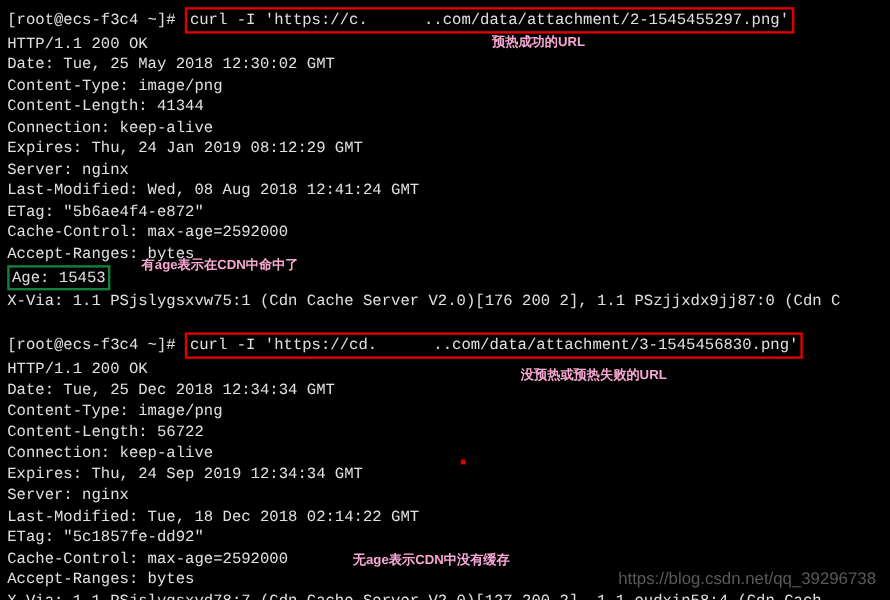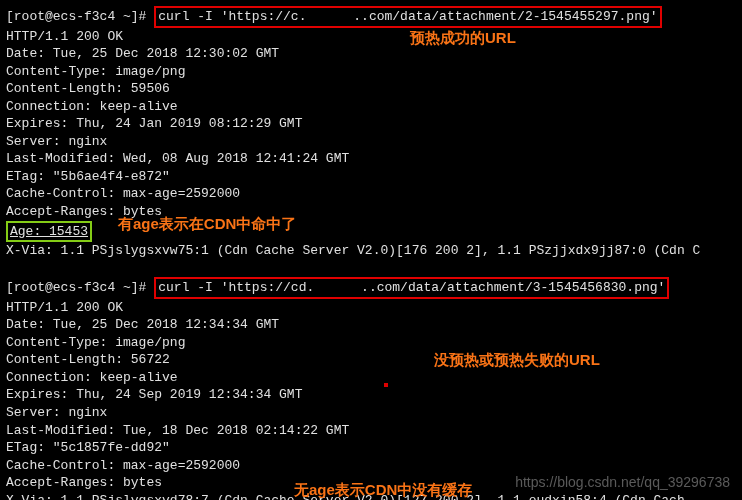--- a/index.html
+++ b/index.html
@@ -16,29 +16,28 @@
       position: relative;
     }
     .line { white-space: pre; }
     .cmd-box {
       display: inline-block;
       border: 2px solid #e00000;
       padding: 0 2px;
     }
     .age-box {
       display: inline-block;
-      border: 2px solid #84cc16;
+      border: 2px solid #15803d;
       padding: 0 2px;
-      text-decoration: underline;
     }
     .anno {
       position: absolute;
-      color: #f97316;
+      color: #f9a8d4;
       font-family: "Microsoft YaHei", SimHei, sans-serif;
-      font-size: 15px;
+      font-size: 11px;
       font-weight: 600;
     }
     .watermark {
       position: absolute;
       bottom: 8px;
       right: 12px;
       color: #5a5a5a;
       font-size: 14px;
       font-family: sans-serif;
     }
@@ -49,23 +48,23 @@
       background: #d00;
       left: 384px;
       top: 383px;
     }
   </style>
 </head>
 <body>
 
 <div class="line"><span>[root@ecs-f3c4 ~]#</span> <span class="cmd-box">curl -I 'https://c.      ..com/data/attachment/2-1545455297.png'</span></div>
 <div class="line">HTTP/1.1 200 OK</div>
-<div class="line">Date: Tue, 25 Dec 2018 12:30:02 GMT</div>
+<div class="line">Date: Tue, 25 May 2018 12:30:02 GMT</div>
 <div class="line">Content-Type: image/png</div>
-<div class="line">Content-Length: 59506</div>
+<div class="line">Content-Length: 41344</div>
 <div class="line">Connection: keep-alive</div>
 <div class="line">Expires: Thu, 24 Jan 2019 08:12:29 GMT</div>
 <div class="line">Server: nginx</div>
 <div class="line">Last-Modified: Wed, 08 Aug 2018 12:41:24 GMT</div>
 <div class="line">ETag: "5b6ae4f4-e872"</div>
 <div class="line">Cache-Control: max-age=2592000</div>
 <div class="line">Accept-Ranges: bytes</div>
 <div class="line"><span class="age-box">Age: 15453</span></div>
 <div class="line">X-Via: 1.1 PSjslygsxvw75:1 (Cdn Cache Server V2.0)[176 200 2], 1.1 PSzjjxdx9jj87:0 (Cdn C</div>
 <div class="line">&nbsp;</div>
@@ -79,18 +78,18 @@
 <div class="line">Expires: Thu, 24 Sep 2019 12:34:34 GMT</div>
 <div class="line">Server: nginx</div>
 <div class="line">Last-Modified: Tue, 18 Dec 2018 02:14:22 GMT</div>
 <div class="line">ETag: "5c1857fe-dd92"</div>
 <div class="line">Cache-Control: max-age=2592000</div>
 <div class="line">Accept-Ranges: bytes</div>
 <div class="line">X-Via: 1.1 PSjslygsxvd78:7 (Cdn Cache Server V2.0)[127 200 2], 1.1 oudxin58:4 (Cdn Cach</div>
 
 <div class="anno" style="left:410px; top:28px;">预热成功的URL</div>
 <div class="anno" style="left:118px; top:214px;">有age表示在CDN中命中了</div>
-<div class="anno" style="left:434px; top:306px;margin-top:44px;">没预热或预热失败的URL</div>
-<div class="anno" style="left:294px; top:460px;margin-top:20px;">无age表示CDN中没有缓存</div>
+<div class="anno" style="left:434px; top:306px;">没预热或预热失败的URL</div>
+<div class="anno" style="left:294px; top:460px;">无age表示CDN中没有缓存</div>
 
 <div class="red-dot"></div>
 
 <div class="watermark">https://blog.csdn.net/qq_39296738</div>
 
 </body></html>

